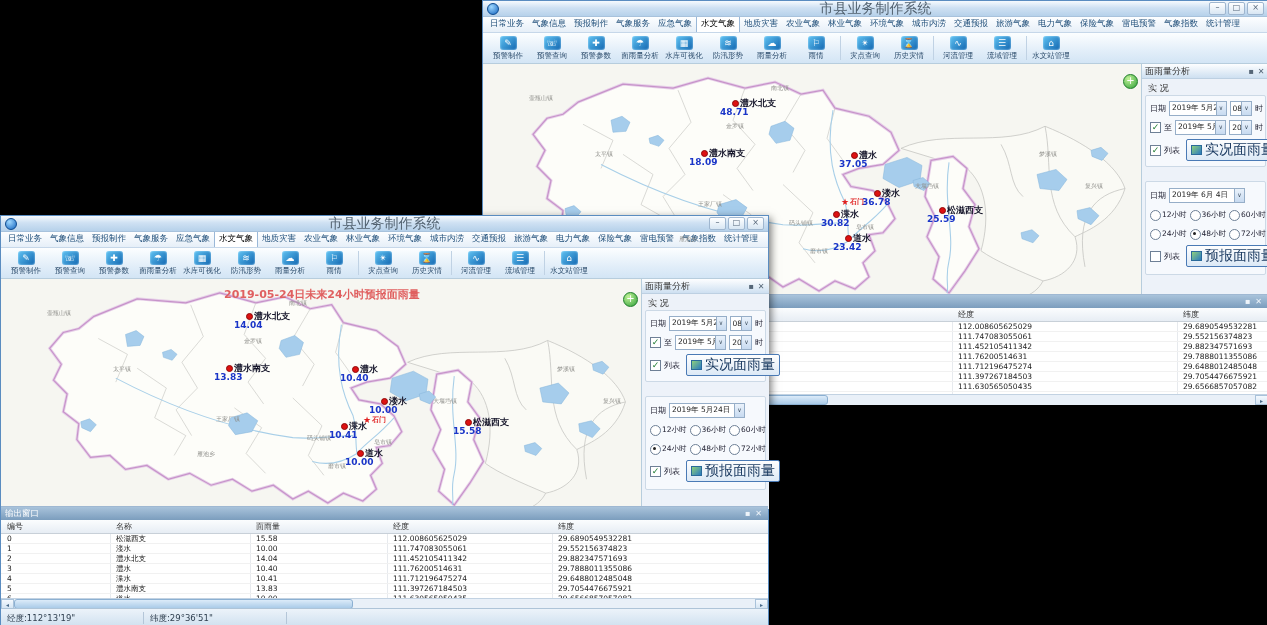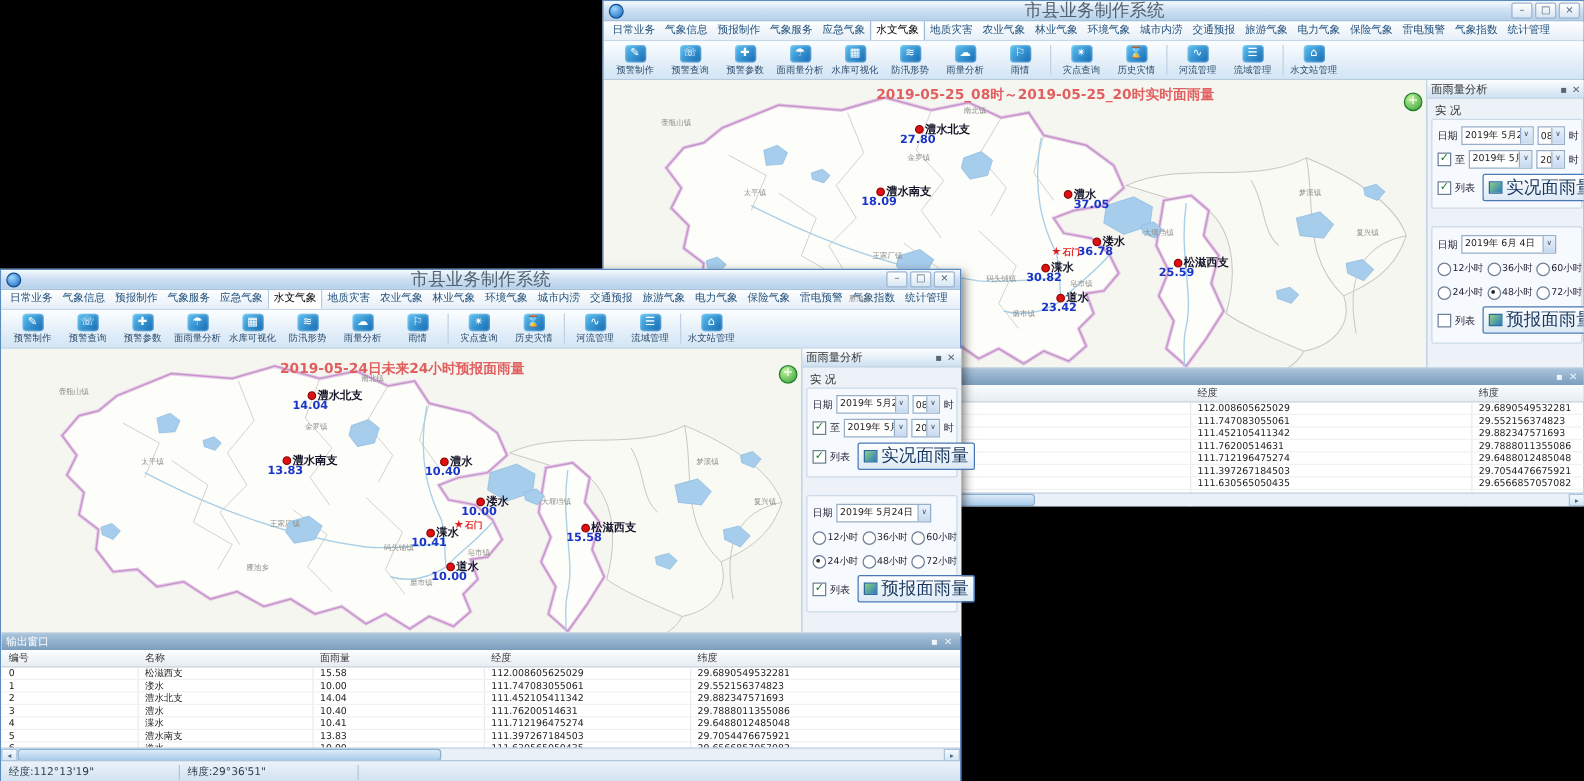--- a/index.html
+++ b/index.html
@@ -235,31 +235,31 @@
           <div class="town" style="left: 432px; top: 118px;">大堰垱镇</div>
           <div class="town" style="left: 556px; top: 86px;">梦溪镇</div>
           <div class="town" style="left: 602px; top: 118px;">复兴镇</div>
           <div class="town" style="left: 306px; top: 155px;">码头铺镇</div>
           <div class="town" style="left: 327px; top: 183px;">磨市镇</div>
           <div class="town" style="left: 373px; top: 159px;">皂市镇</div>
           <div class="town" style="left: 196px; top: 171px;">雁池乡</div>
           <div class="station" style="left: 251px; top: 38px;">
             <span class="dot"></span>
             <span class="nm">澧水北支</span>
-            <span class="val" style="color: rgb(26, 53, 200);">27.80</span>
+            <span class="val" style="color: rgb(26, 53, 200);">48.71</span>
           </div>
           <div class="station" style="left: 220px; top: 88px;">
             <span class="dot"></span>
             <span class="nm">澧水南支</span>
             <span class="val" style="color: rgb(26, 53, 200);">18.09</span>
           </div>
           <div class="station" style="left: 370px; top: 90px;">
             <span class="dot"></span>
             <span class="nm">澧水</span>
-            <span class="val" style="color: rgb(26, 53, 200); margin-left: 20px;">37.05</span>
+            <span class="val" style="color: rgb(26, 53, 200);">37.05</span>
           </div>
           <div class="station" style="left: 393px; top: 128px;">
             <span class="dot"></span>
             <span class="nm">溇水</span>
             <span class="val" style="color: rgb(26, 53, 200);">36.78</span>
           </div>
           <div class="station" style="left: 458px; top: 145px;">
             <span class="dot"></span>
             <span class="nm">松滋西支</span>
             <span class="val" style="color: rgb(26, 53, 200);">25.59</span>
@@ -271,21 +271,20 @@
           </div>
           <div class="station" style="left: 364px; top: 173px;">
             <span class="dot"></span>
             <span class="nm">道水</span>
             <span class="val" style="color: rgb(26, 53, 200);">23.42</span>
           </div>
           <div class="city-marker" style="left: 358px; top: 133px;">
             <span class="star">★</span>
             <span class="cnm">石门</span>
           </div>
-          <div class="map-title" style="left: 218px; top: 4px; color: rgb(224, 96, 96);">2019-05-25_08时～2019-05-25_20时实时面雨量</div>
           <div class="green-btn" style="left: 640px; top: 10px;">+</div>
         </div>
       <aside class="panel" id="panel-a" style="height:233px">
           <div class="panel-title">
             <span>面雨量分析</span>
             <span class="sp"></span>
             <span class="ptico">▪</span>
             <span class="ptico">✕</span>
           </div>
           <div class="panel-body">

